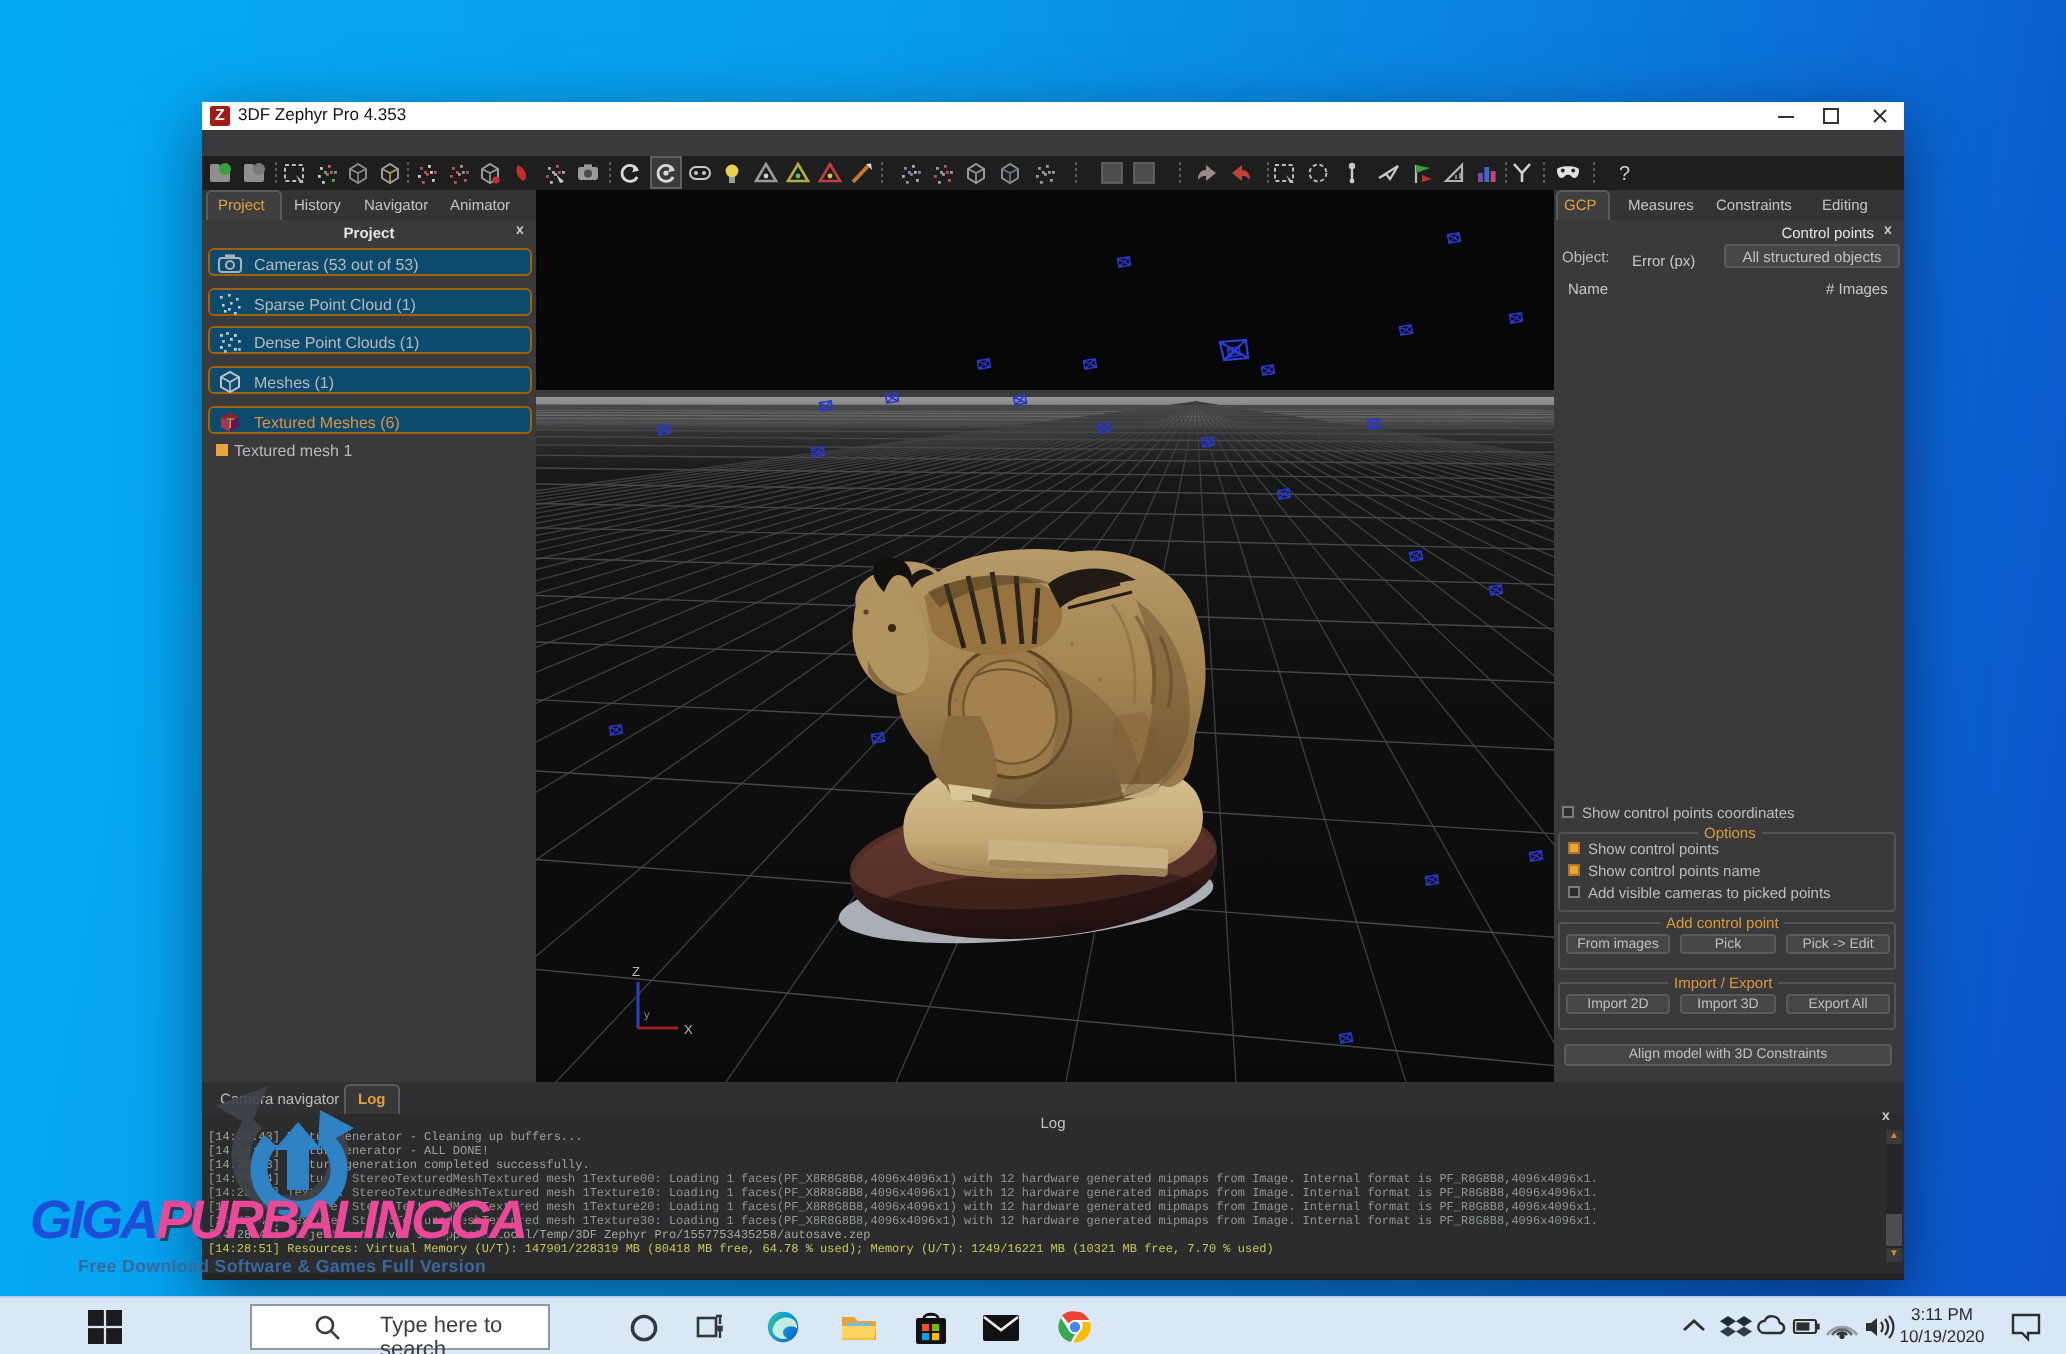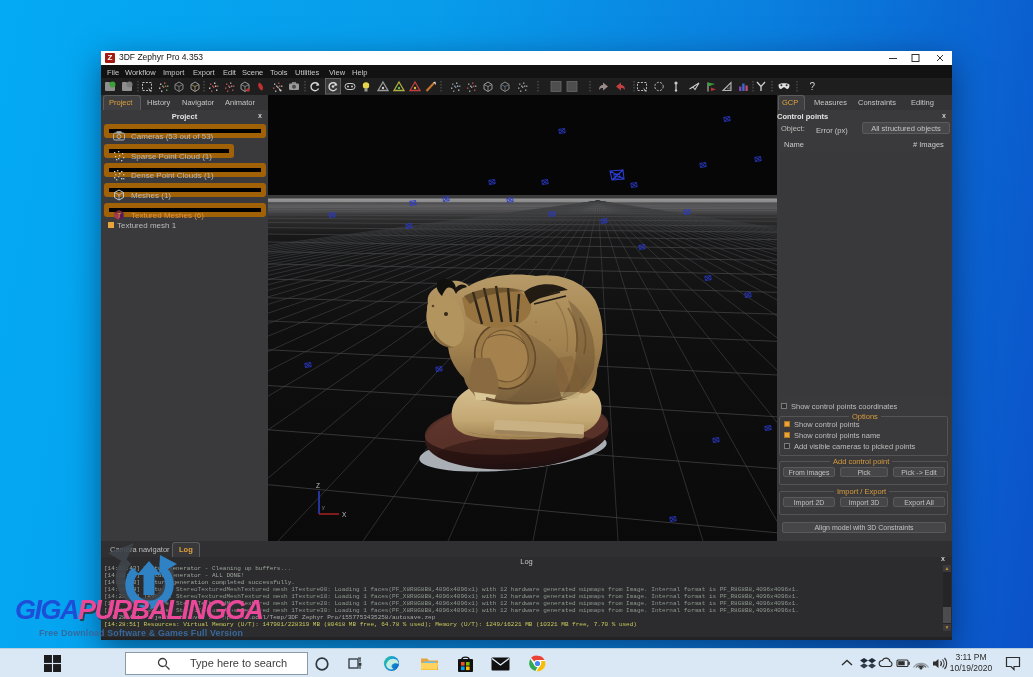--- a/index.html
+++ b/index.html
@@ -1,18 +1,18 @@
 <!DOCTYPE html>
 <html><head><meta charset="utf-8">
 <style>
 *{margin:0;padding:0;box-sizing:border-box}
 html,body{width:1033px;height:677px;overflow:hidden;font-family:"Liberation Sans",sans-serif}
 body{background:linear-gradient(100deg,#04aaf4 0%,#089ceb 38%,#0a7ede 68%,#0b51c8 100%);position:relative}
 .abs{position:absolute}
-.btn{position:absolute;background:#000000;border:5px solid #a16207;border-radius:3px;color:#b9b9b9;font-size:8px;line-height:12px;white-space:nowrap}
+.btn{position:absolute;background:#0c4a6e;border:1px solid #a16207;border-radius:3px;color:#b9b9b9;font-size:8px;line-height:12px;white-space:nowrap}
 .gbtn{position:absolute;background:#464648;border:1px solid #5a5a5c;border-radius:2px;color:#c0c0c0;font-size:7px;text-align:center;height:10px;line-height:9px}
 .tab{position:absolute;font-size:7.5px;color:#c4c4c4;white-space:nowrap}
 .fieldset{position:absolute;border:1px solid #545456;border-radius:2px}
 .legend{position:absolute;color:#d89b3c;font-size:7.5px;background:#3a3a3c;padding:0 3px;white-space:nowrap}
 .cb{position:absolute;width:6px;height:6px;border:1px solid #7a7a7a;background:#2e2e2e}
 .cbo{position:absolute;width:6px;height:6px;background:#e8a33d;border:1px solid #b07820}
 .rlbl{position:absolute;font-size:7.5px;color:#bdbdbd;white-space:nowrap}
 </style></head>
 <body>
 
@@ -21,32 +21,20 @@
   <div class="abs" style="left:0;top:0;width:851px;height:14px;background:#fff">
     <div class="abs" style="left:4px;top:2px;width:10px;height:10px;background:#a11b12;border-radius:1px;color:#fff;font-size:8px;font-weight:bold;text-align:center;line-height:10px">Z</div>
     <div class="abs" style="left:18px;top:1px;font-size:8.5px;color:#111;white-space:nowrap">3DF Zephyr Pro 4.353</div>
     <svg class="abs" style="left:780px;top:0" width="68" height="14" viewBox="0 0 68 14">
       <path d="M8,7.5 L16,7.5" stroke="#333" stroke-width="1"></path>
       <rect x="31" y="3.5" width="7" height="7" fill="none" stroke="#333" stroke-width="1"></rect>
       <path d="M56,4 L62,10 M62,4 L56,10" stroke="#333" stroke-width="1"></path>
     </svg>
   </div>
 
-  <div class="abs" style="left:0;top:14px;width:851px;height:13px;background:#121212;color:#c9c9c9;font-size:7.5px">
-    <span class="abs" style="left:6px;top:3px">File</span>
-    <span class="abs" style="left:24px;top:3px">Workflow</span>
-    <span class="abs" style="left:62px;top:3px">Import</span>
-    <span class="abs" style="left:92px;top:3px">Export</span>
-    <span class="abs" style="left:122px;top:3px">Edit</span>
-    <span class="abs" style="left:141px;top:3px">Scene</span>
-    <span class="abs" style="left:169px;top:3px">Tools</span>
-    <span class="abs" style="left:194px;top:3px">Utilities</span>
-    <span class="abs" style="left:228px;top:3px">View</span>
-    <span class="abs" style="left:251px;top:3px">Help</span>
-  </div>
 
   <div class="abs" style="left:0;top:27px;width:851px;height:17px;background:#1e1e1f">
     <svg width="751" height="17" viewBox="0 0 751 17" style="position:absolute;left:0;top:0">
         <g transform="translate(9,8.5)">
           <rect x="-5" y="-3" width="10" height="7.5" rx="1" fill="#8f8f8f"></rect>
           <rect x="-5" y="-4.5" width="5" height="2.5" rx="1" fill="#8f8f8f"></rect>
           <circle cx="2.5" cy="-2" r="3" fill="#3aa03a"></circle>
         </g>
         <g transform="translate(26,8.5)">
           <rect x="-5" y="-3" width="10" height="7.5" rx="1" fill="#8f8f8f"></rect>
@@ -267,21 +255,21 @@
     <div class="abs" style="left:157px;top:17px;color:#ccc;font-size:7px;font-weight:bold">x</div>
 
     <div class="btn" style="left:3px;top:29px;width:162px;height:14px">
         <span style="position:absolute;left:4px;top:1px"><svg width="12" height="12" viewBox="0 0 12 12">
             <rect x="0.5" y="3" width="11" height="7" rx="1.5" fill="none" stroke="#a8b2ba" stroke-width="1"></rect>
             <circle cx="6" cy="6.5" r="2" fill="none" stroke="#a8b2ba" stroke-width="1"></circle>
             <rect x="3.5" y="1.2" width="5" height="2" fill="#a8b2ba"></rect>
           </svg></span>
         <span style="position:absolute;left:22px;top:2px">Cameras (53 out of 53)</span>
       </div>
-    <div class="btn" style="left:3px;top:49px;width:130px;height:14px">
+    <div class="btn" style="left:3px;top:49px;width:162px;height:14px">
         <span style="position:absolute;left:4px;top:1px"><svg width="12" height="12" viewBox="0 0 12 12">
             <rect x="1" y="2" width="1.3" height="1.3" fill="#c8ccd0"></rect>
             <rect x="5" y="1" width="1.3" height="1.3" fill="#c8ccd0"></rect>
             <rect x="9" y="3" width="1.3" height="1.3" fill="#c8ccd0"></rect>
             <rect x="2" y="6" width="1.3" height="1.3" fill="#c8ccd0"></rect>
             <rect x="6" y="5" width="1.3" height="1.3" fill="#c8ccd0"></rect>
             <rect x="10" y="7" width="1.3" height="1.3" fill="#c8ccd0"></rect>
             <rect x="3" y="9" width="1.3" height="1.3" fill="#c8ccd0"></rect>
             <rect x="8" y="10" width="1.3" height="1.3" fill="#c8ccd0"></rect>
             <rect x="5" y="8" width="1.3" height="1.3" fill="#c8ccd0"></rect>
@@ -493,21 +481,21 @@
 </svg>
   </div>
 
   <div class="abs" style="left:676px;top:44px;width:175px;height:448px;background:#3a3a3c">
     <div class="abs" style="left:0;top:0;width:175px;height:15px;background:#343436"></div>
     <div class="abs" style="left:1px;top:0;width:27px;height:15px;background:#3f3f41;border:1px solid #5c5c5e;border-bottom:none;border-radius:3px 3px 0 0"></div>
     <span class="tab" style="left:5px;top:3px;color:#e0a23c">GCP</span>
     <span class="tab" style="left:37px;top:3px">Measures</span>
     <span class="tab" style="left:81px;top:3px">Constraints</span>
     <span class="tab" style="left:134px;top:3px">Editing</span>
-    <div class="abs" style="left:0;top:15px;width:160px;height:13px;text-align:left;color:#e3e3e3;font-size:7.5px;font-weight:bold;line-height:13px">Control points</div>
+    <div class="abs" style="left:0;top:15px;width:160px;height:13px;text-align:right;color:#e3e3e3;font-size:7.5px;font-weight:normal;line-height:13px">Control points</div>
     <div class="abs" style="left:165px;top:17px;color:#ccc;font-size:7px;font-weight:bold">x</div>
 
     <span class="rlbl" style="left:4px;top:29px">Object:</span>
     <div class="abs" style="left:85px;top:27px;width:88px;height:12px;background:#47474a;border:1px solid #5a5a5c;border-radius:2px;color:#c3c3c3;font-size:7.5px;text-align:center;line-height:11px">All structured objects</div>
 
     <span class="rlbl" style="left:7px;top:45px;color:#c9c9c9">Name</span>
     <span class="rlbl" style="left:39px;top:31px;color:#c9c9c9">Error (px)</span>
     <span class="rlbl" style="left:92px;top:60px;color:#c9c9c9">Error (m)</span>
     <span class="rlbl" style="left:136px;top:45px;color:#c9c9c9"># Images</span>
     <div class="abs" style="left:3px;top:56px;width:169px;height:246px;background:#39393b"></div>
@@ -580,21 +568,21 @@
 <div class="abs" style="left:15px;top:597px;font-size:27px;font-weight:bold;font-style:italic;letter-spacing:-1.5px;white-space:nowrap;line-height:26px"><span style="color:#1d4ed8">GIGA</span><span style="color:#ec4899;text-shadow:1.5px 1.5px 0 rgba(42,46,53,0.8)">PURBALINGGA</span></div>
 <div class="abs" style="left:39px;top:628px;font-size:8.8px;font-weight:bold;color:#38699c;letter-spacing:0.2px;white-space:nowrap">Free Download Software &amp; Games Full Version</div>
 
 <div class="abs" style="left:0;top:648px;width:1033px;height:29px;background:#d9e8f4;border-top:1px solid #b9cfdf">
   <svg class="abs" style="left:44px;top:6px" width="17" height="17" viewBox="0 0 15 15">
     <rect x="0" y="0" width="7" height="7" fill="#1c1c1e"></rect>
       <rect x="8" y="0" width="7" height="7" fill="#1c1c1e"></rect>
     <rect x="0" y="8" width="7" height="7" fill="#1c1c1e"></rect>
       <rect x="8" y="8" width="7" height="7" fill="#1c1c1e"></rect>
   </svg>
-  <div class="abs" style="left:125px;top:3px;width:183px;height:23px;background:#fff;border:1px solid #8a9aa8">
+  <div class="abs" style="left:125px;top:3px;width:150px;height:23px;background:#fff;border:1px solid #8a9aa8">
     <svg class="abs" style="left:31px;top:4px" width="14" height="14" viewBox="0 0 14 14">
       <circle cx="5.5" cy="5.5" r="4" fill="none" stroke="#3c3c3c" stroke-width="1.3"></circle>
       <path d="M8.6,8.6 L12.5,12.5" stroke="#3c3c3c" stroke-width="1.3"></path>
     </svg>
     <span class="abs" style="left:64px;top:4px;font-size:11px;color:#3c3c3c">Type here to search</span>
   </div>
 
   <svg class="abs" style="left:314px;top:7px" width="16" height="16" viewBox="0 0 16 16">
       <circle cx="8" cy="8" r="5.8" fill="none" stroke="#30373d" stroke-width="1.7"></circle>
     </svg>

